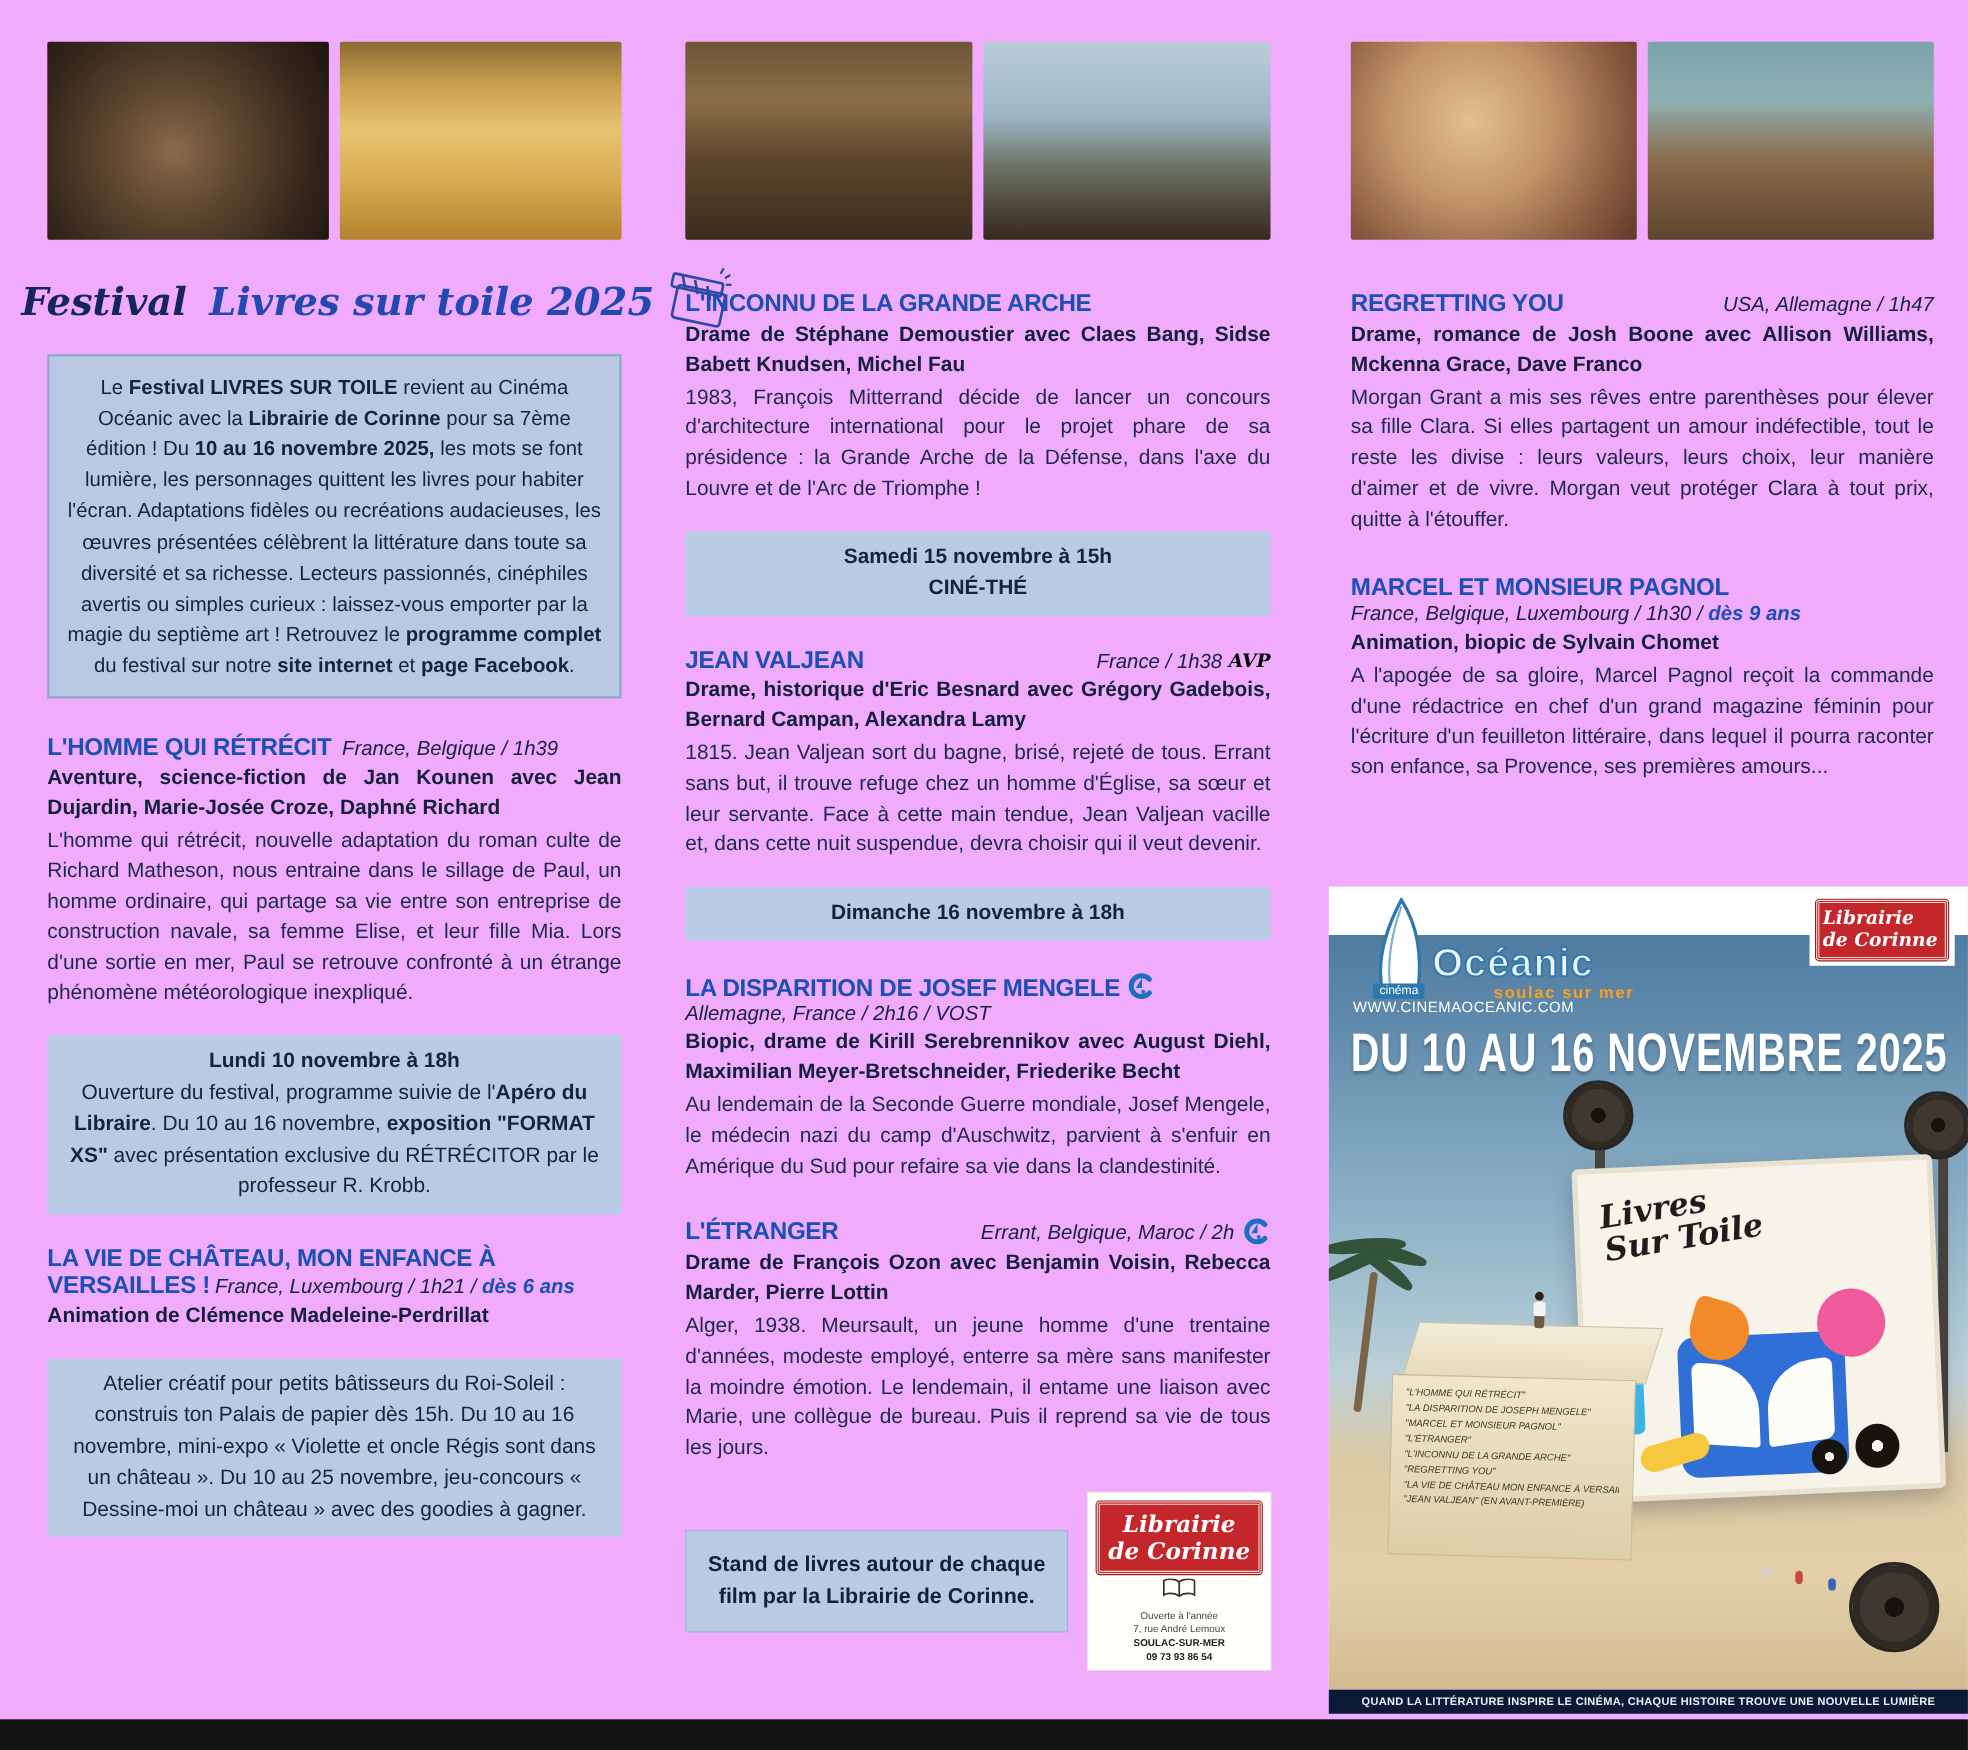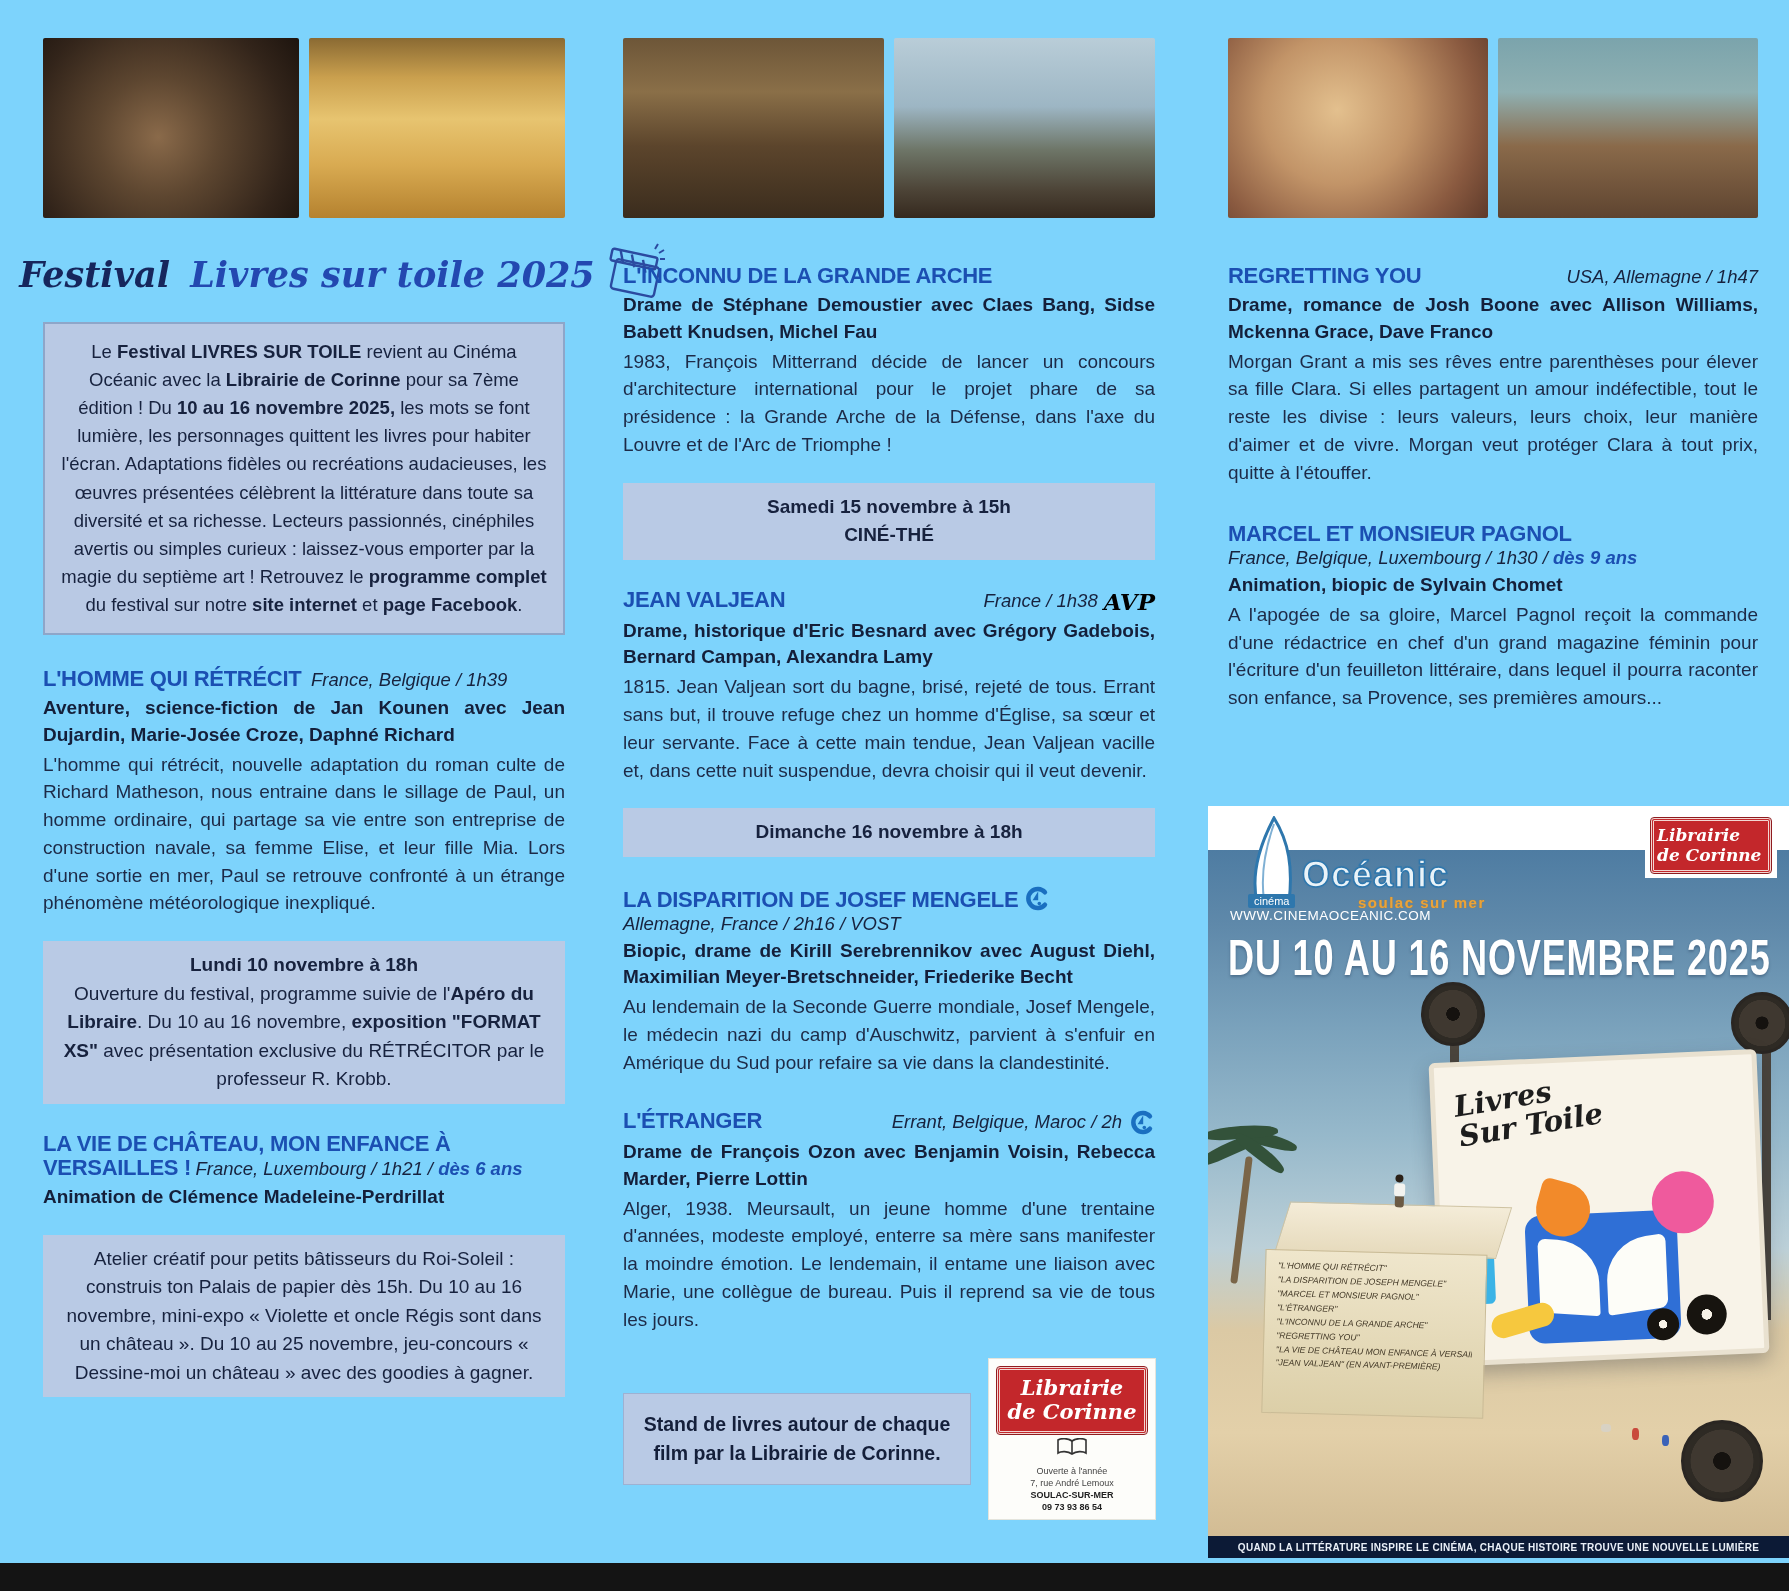--- a/index.html
+++ b/index.html
@@ -1,17 +1,17 @@
 <!DOCTYPE html>
 <html><head>
 <meta charset="utf-8">
 <style>
   html,body{margin:0;padding:0;}
   body{font-family:"Liberation Sans",sans-serif;background:#c9d6e2;}
-  .page{position:relative;width:1789px;height:1591px;background:#7dd3fc;overflow:hidden;color:#1d2a47;}
+  .page{position:relative;width:1789px;height:1591px;background:#f0abfc;overflow:hidden;color:#1d2a47;}
 
   .col{position:absolute;top:38px;display:flex;flex-direction:column;}
   .col1{left:43px;width:522px;}
   .col2{left:623px;width:532px;}
   .col3{left:1228px;width:530px;}
 
   .photos{display:flex;gap:10px;height:180px;margin-bottom:18px;flex:none;}
   .photo{flex:1;border-radius:2px;}
   .ph-retrecit{background:radial-gradient(circle at 45% 55%,#8a6a4a 0%,#5d4630 35%,#32241a 75%,#1d140e 100%);}
   .ph-versailles{background:linear-gradient(180deg,#8a6a33 0%,#caa04e 22%,#e7c470 45%,#d9ab52 70%,#b5822f 100%);}
@@ -34,21 +34,21 @@
   .film-meta{font-style:italic;font-size:18.5px;font-weight:normal;color:#17223e;letter-spacing:0;}
   .title-row{display:flex;justify-content:space-between;align-items:baseline;gap:8px;}
   .title-right{white-space:nowrap;display:flex;align-items:center;gap:6px;}
   .credits{font-weight:bold;font-size:19px;text-align:justify;line-height:1.42;margin-top:3px;color:#141f3a;}
   .bodytxt{font-size:19px;text-align:justify;line-height:1.46;margin-top:2px;color:#1d2a47;}
 
   .sched{background:#b9cae5;padding:10px 16px;text-align:center;font-size:19px;line-height:1.5;
          margin:14px 0 28px;color:#17223e;}
   .sched-title{font-weight:bold;}
 
-  .avp{font-family:"DejaVu Serif",serif;font-weight:bold;font-style:italic;color:#000;font-size:23px;}
+  .avp{font-family:"DejaVu Serif",serif;font-weight:bold;font-style:italic;color:#000;font-size:17px;}
   .c-icon{display:inline-block;width:27px;height:27px;vertical-align:-5px;}
 
   .stand-row{display:flex;gap:18px;align-items:center;margin-top:16px;}
   .stand-box{background:#b9cae5;border:1px solid #9db1d2;padding:16px 14px;text-align:center;
              font-weight:bold;font-size:19.5px;flex:1;line-height:1.5;color:#141f3a;}
   .lib-card{width:150px;background:#fdfdfa;padding:8px 8px 6px;text-align:center;box-shadow:0 0 0 1px #e4e4dc;}
   .lib-red{background:#c3272b;color:#fff;border:3px double #f2d7d3;outline:1px solid #8f1d20;border-radius:3px;
            padding:6px 4px;font-family:"DejaVu Serif",serif;font-style:italic;font-weight:bold;
            font-size:21px;line-height:1.15;}
   .lib-info{font-size:9px;color:#444;margin-top:5px;line-height:1.35;}

